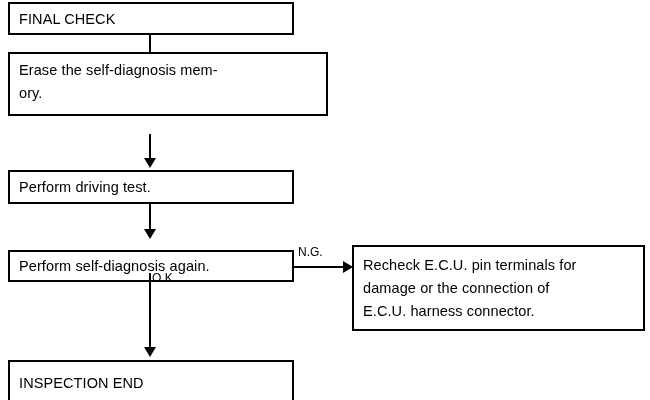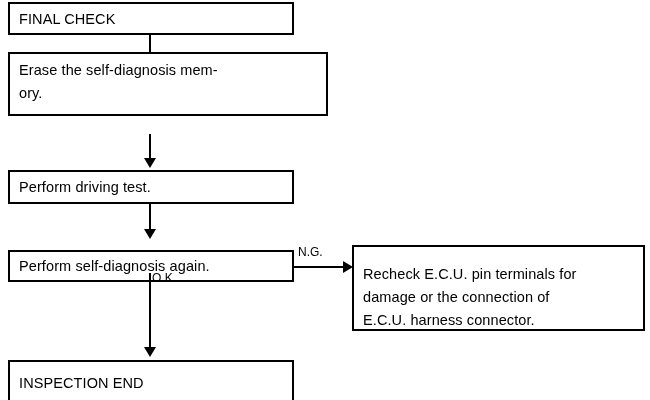--- a/index.html
+++ b/index.html
@@ -40,21 +40,21 @@
   .node.single .node-text {
     line-height: 1.25;
   }
 
   
   #node-final-check      { left: 8px;  top: 2px;   width: 286px; height: 33px; align-items: center; }
   #node-erase-memory     { left: 8px;  top: 52px;  width: 320px; height: 64px; }
   #node-driving-test     { left: 8px;  top: 170px; width: 286px; height: 34px; align-items: center; }
   #node-self-diagnosis   { left: 8px;  top: 250px; width: 286px; height: 32px; align-items: center; }
   #node-inspection-end   { left: 8px;  top: 360px; width: 286px; height: 46px; align-items: center; text-align: center; }
-  #node-recheck-ecu      { left: 352px; top: 245px; width: 293px; height: 86px; padding-top: 16px; }
+  #node-recheck-ecu      { left: 352px; top: 245px; width: 293px; height: 86px; padding-top: 7px; }
 
   
   .vline {
     position: absolute;
     width: 2px;
     background: #000000;
   }
   .hline {
     position: absolute;
     height: 2px;

